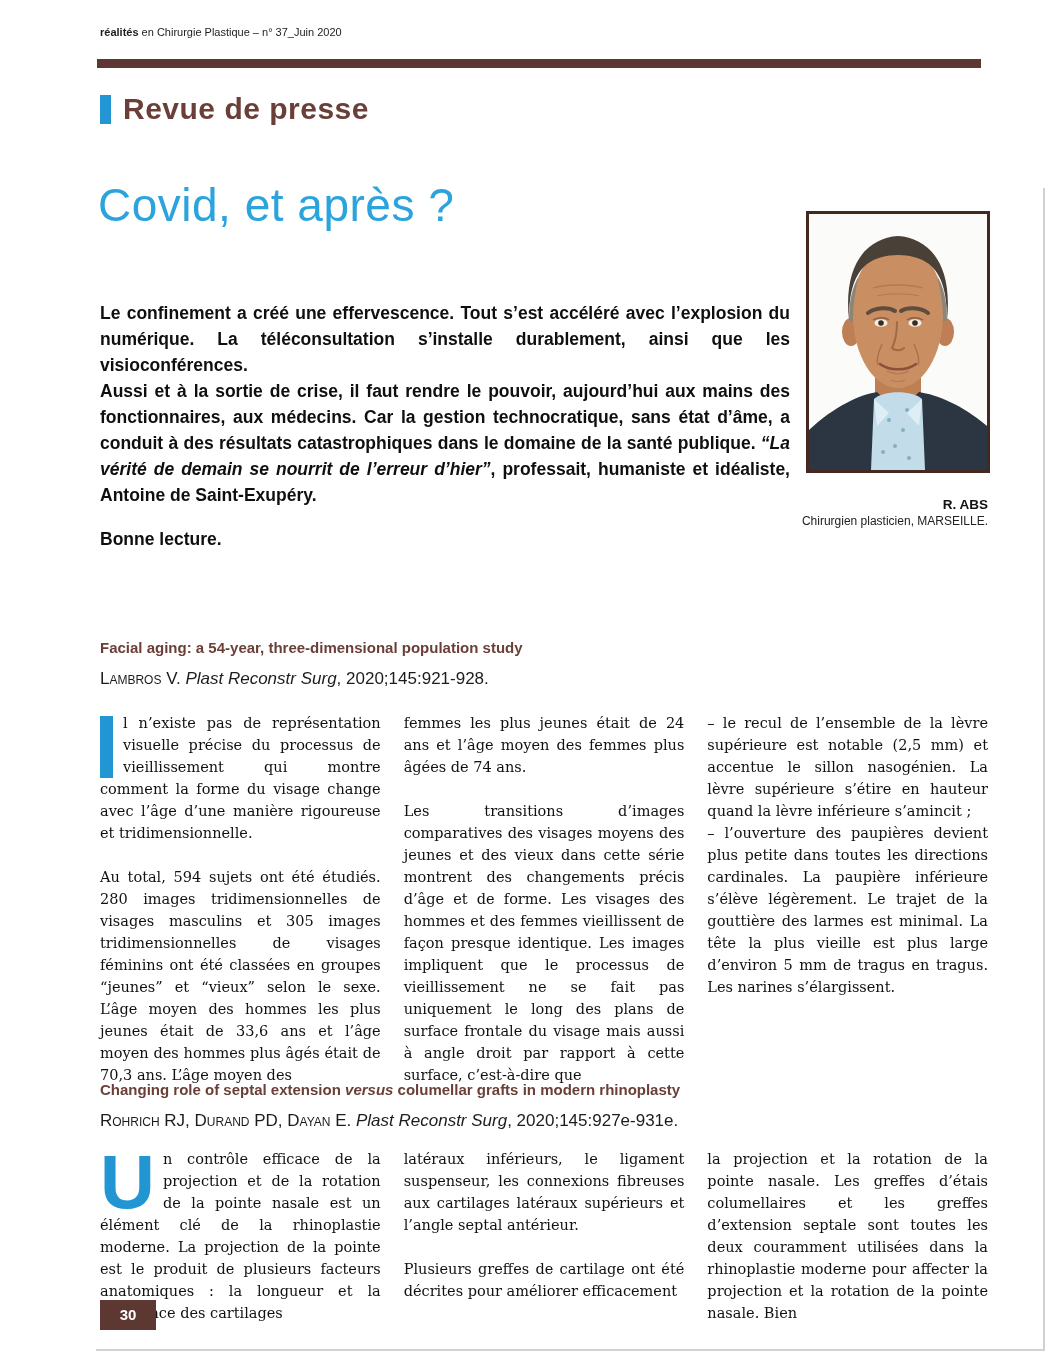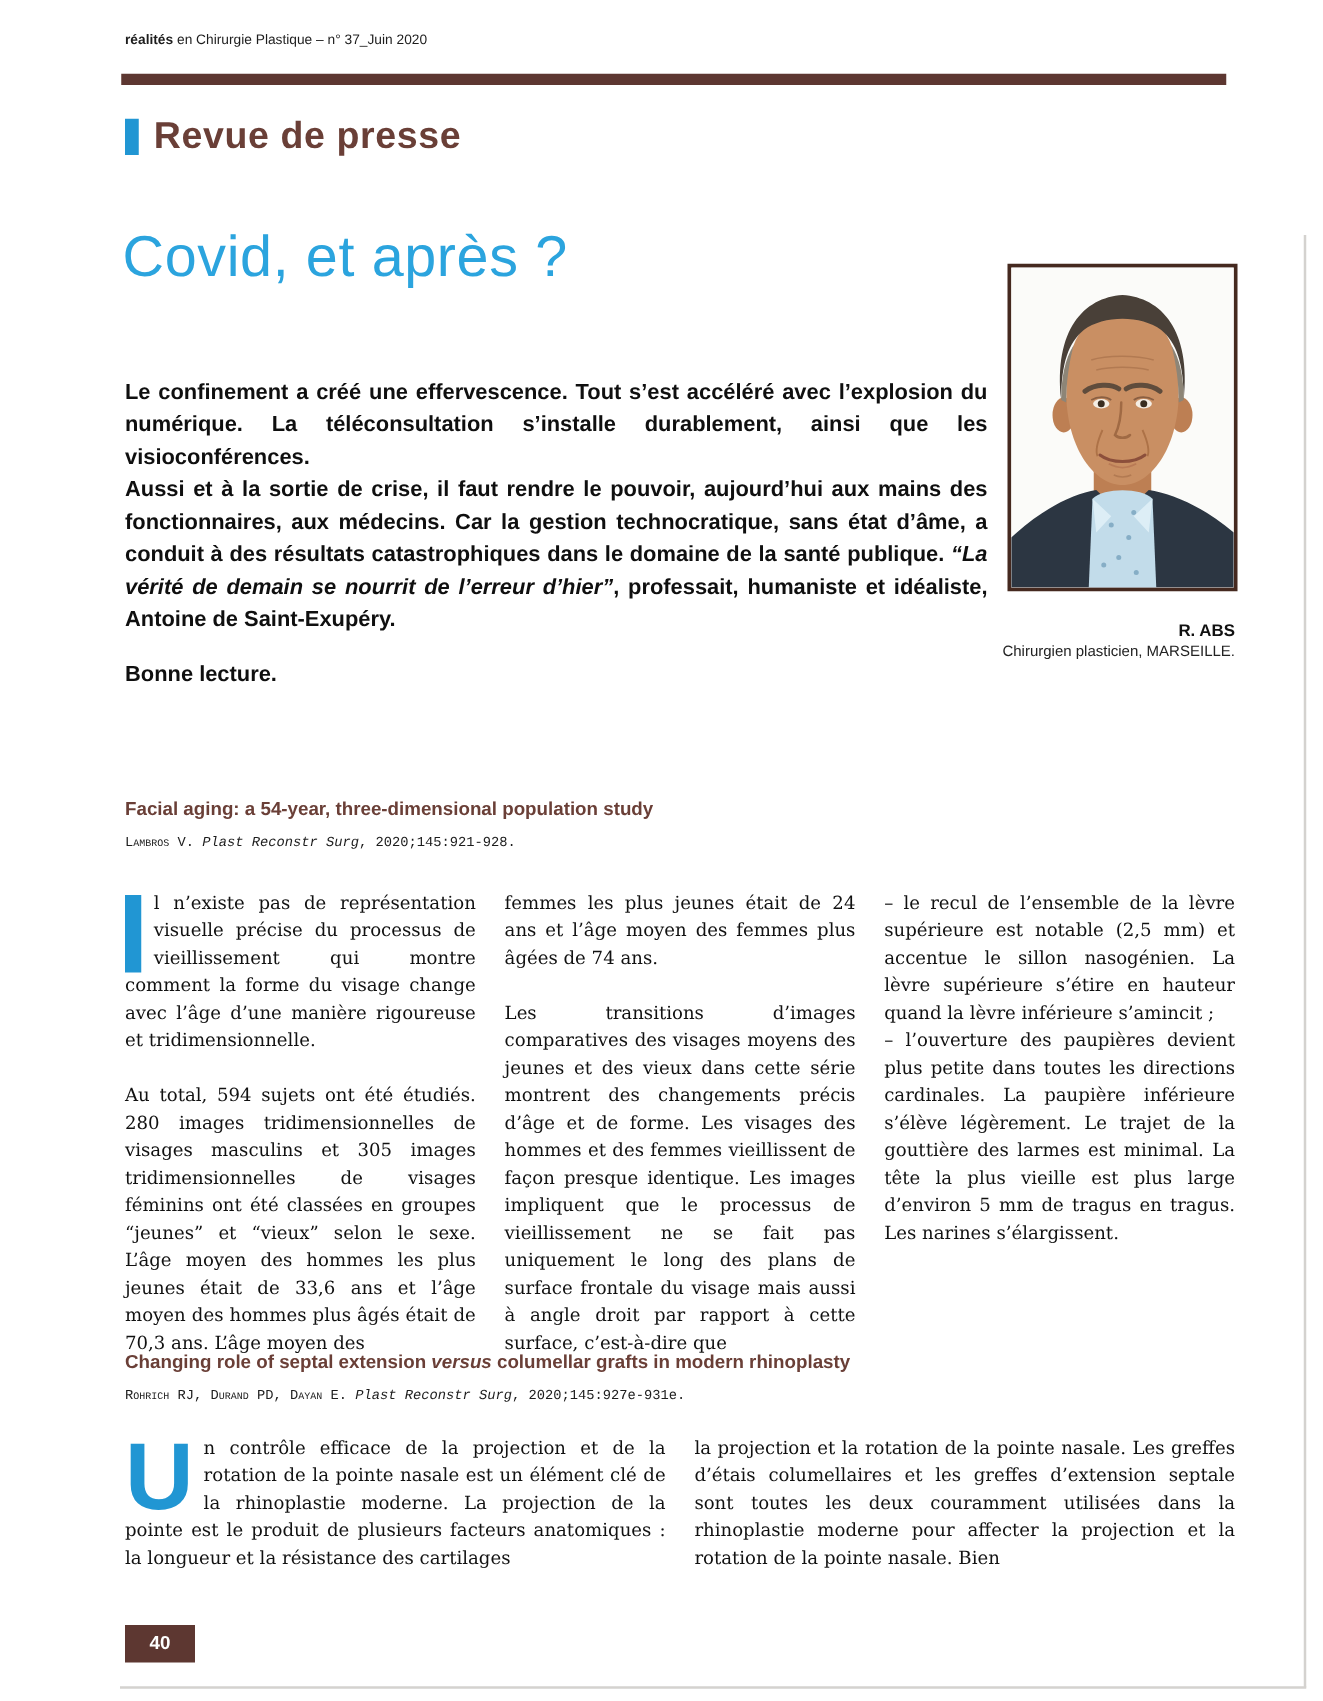--- a/index.html
+++ b/index.html
@@ -29,21 +29,21 @@
   .photo{left:806px;top:211px;width:178px;height:256px;border:3px solid #45291f;background:#fbfbfa;}
   .caption{left:688px;top:497px;width:300px;text-align:right;}
   .cap-name{font-size:13.5px;font-weight:bold;color:#111;}
   .cap-role{font-size:12px;color:#222;margin-top:2px;}
 
   
   .art-title{margin:0;font-size:15px;font-weight:bold;color:#6a3f37;font-family:"Liberation Sans",sans-serif;}
   .art-title em{font-style:italic;}
   .a1t{left:100px;top:639px;width:900px;}
   .a2t{left:100px;top:1081px;width:920px;}
-  .cite{font-family:Liberation Mono, monospace;font-size:11px;color:#1c1c1c;text-align:right;}
+  .cite{font-family:Liberation Sans, sans-serif;font-size:17px;color:#1c1c1c;text-align:right;}
   .a1c{left:100px;top:669px;}
   .a2c{left:100px;top:1111px;}
   .cite-authors{font-variant:small-caps;}
   .cite-journal{font-style:italic;}
 
   .cols{display:flex;gap:23px;width:888px;text-align:justify;
         font-family:"DejaVu Serif",serif;font-size:14.5px;line-height:22px;color:#111;
         hyphens:auto;}
   .c1{left:100px;top:712px;}
   .c2{left:100px;top:1148px;}
@@ -153,22 +153,26 @@
 
   <h2 class="abs art-title a2t"><span>Changing role of septal extension </span><em>versus</em><span> columellar grafts in modern rhinoplasty</span></h2>
   <div class="abs cite a2c">
     <span class="cite-authors">Rohrich RJ, Durand PD, Dayan E. </span><em class="cite-journal">Plast Reconstr Surg</em><span>, 2020;145:927e-931e.</span>
   </div>
   <div class="abs cols c2">
     <div class="col">
       <p><span class="dropU">U</span><span>n contrôle efficace de la projection et de la rotation de la pointe nasale est un élément clé de la rhinoplastie moderne. La projection de la pointe est le produit de plusieurs facteurs anatomiques : la longueur et la résistance des cartilages</span></p>
     </div>
     <div class="col">
+      <p>latéraux inférieurs, le ligament suspenseur, les connexions fibreuses aux cartilages latéraux supérieurs et l’angle septal antérieur.</p>
+      <p>Plusieurs greffes de cartilage ont été décrites pour améliorer efficacement</p>
+    </div>
+    <div class="col">
       <p>la projection et la rotation de la pointe nasale. Les greffes d’étais columellaires et les greffes d’extension septale sont toutes les deux couramment utilisées dans la rhinoplastie moderne pour affecter la projection et la rotation de la pointe nasale. Bien</p>
     </div>
   </div>
 
-  <div class="abs pagenum">40</div>
+  <div class="abs pagenum">30</div>
 
   <div class="abs edge-r"></div>
   <div class="abs edge-b"></div>
 
 </div>
 
 </body></html>

